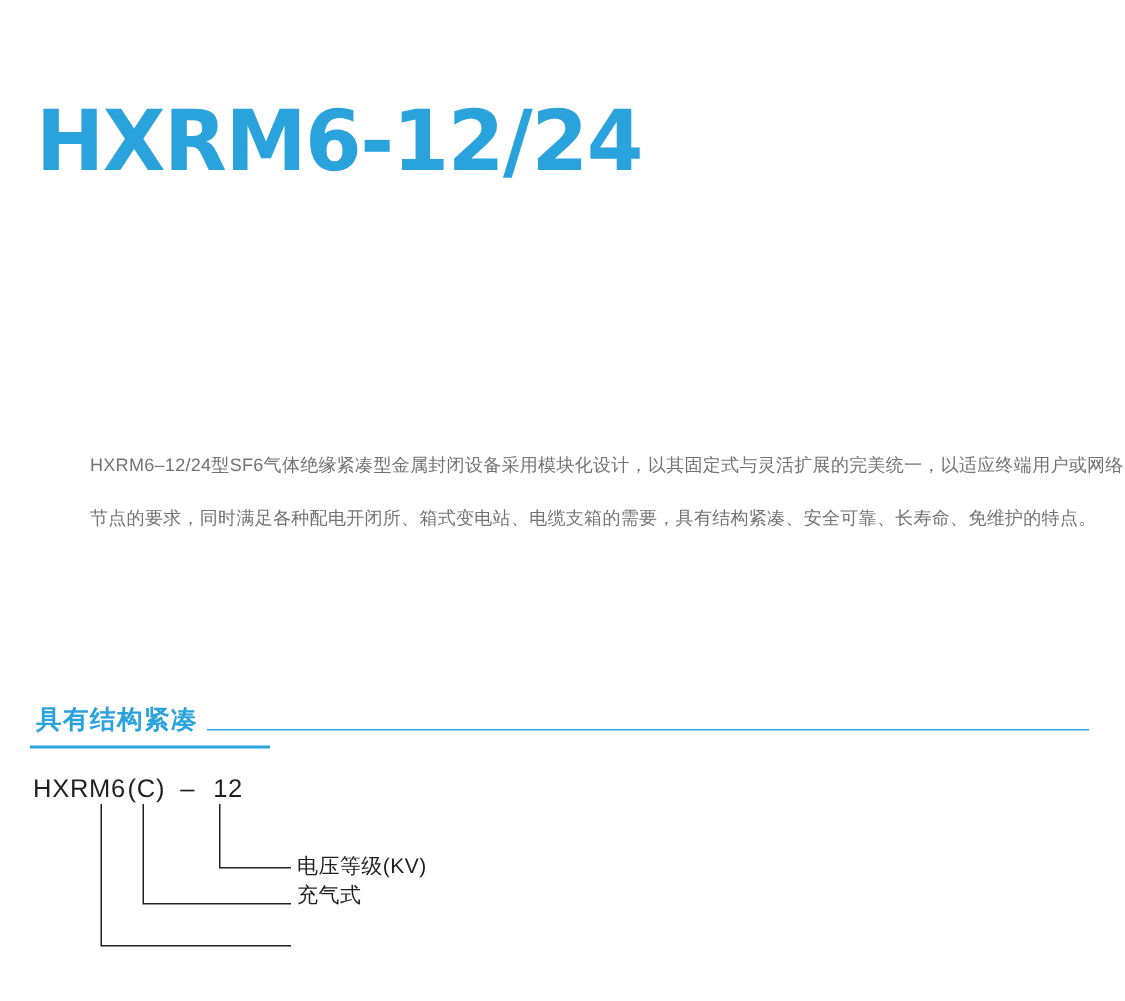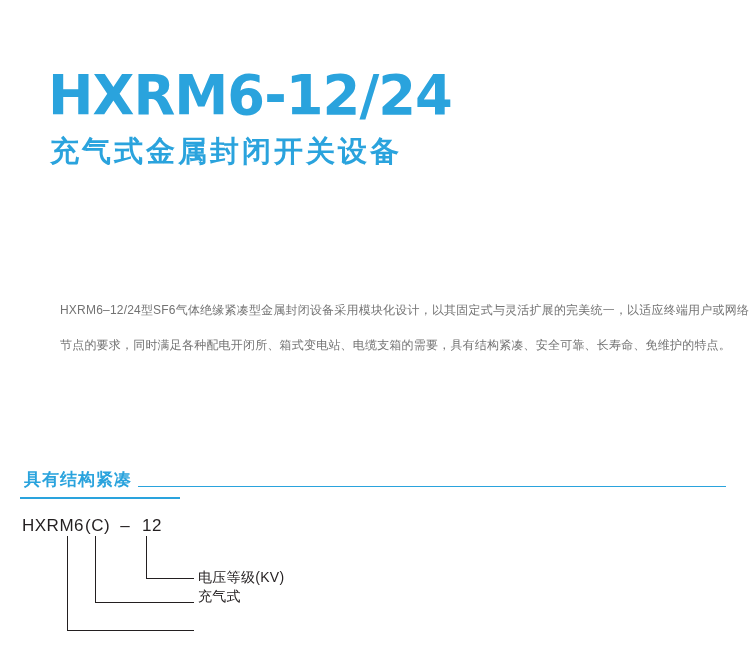--- a/index.html
+++ b/index.html
@@ -21,21 +21,20 @@
     width: 750px;
     height: 667px;
   }
 
   
   .title-block {
     position: absolute;
     left: 24px;
     top: 66px;
     width: 700px;
-    margin-left: 24px;
   }
 
   .main-title {
     font-family: "DejaVu Sans", sans-serif;
     font-weight: bold;
     font-size: 56px;
     line-height: 58px;
     letter-spacing: -1px;
     color: #2aa3dd;
     margin: 0;
@@ -143,21 +142,20 @@
     letter-spacing: 0.3px;
   }
 </style>
 </head>
 <body>
 
 <div class="page">
 
   <div class="title-block">
     <h1 class="main-title">HXRM6-12/24</h1>
-    <h2 class="sub-title">充气式金属封闭开关设备</h2>
   </div>
 
   <p class="intro">HXRM6–12/24型SF6气体绝缘紧凑型金属封闭设备采用模块化设计，以其固定式与灵活扩展的完美统一，以适应终端用户或网络节点的要求，同时满足各种配电开闭所、箱式变电站、电缆支箱的需要，具有结构紧凑、安全可靠、长寿命、免维护的特点。</p>
 
   <div class="section">
     <div class="section-head">
       <span class="section-title">具有结构紧凑</span>
       <span class="section-rule"></span>
     </div>
     <div class="section-underline"></div>

